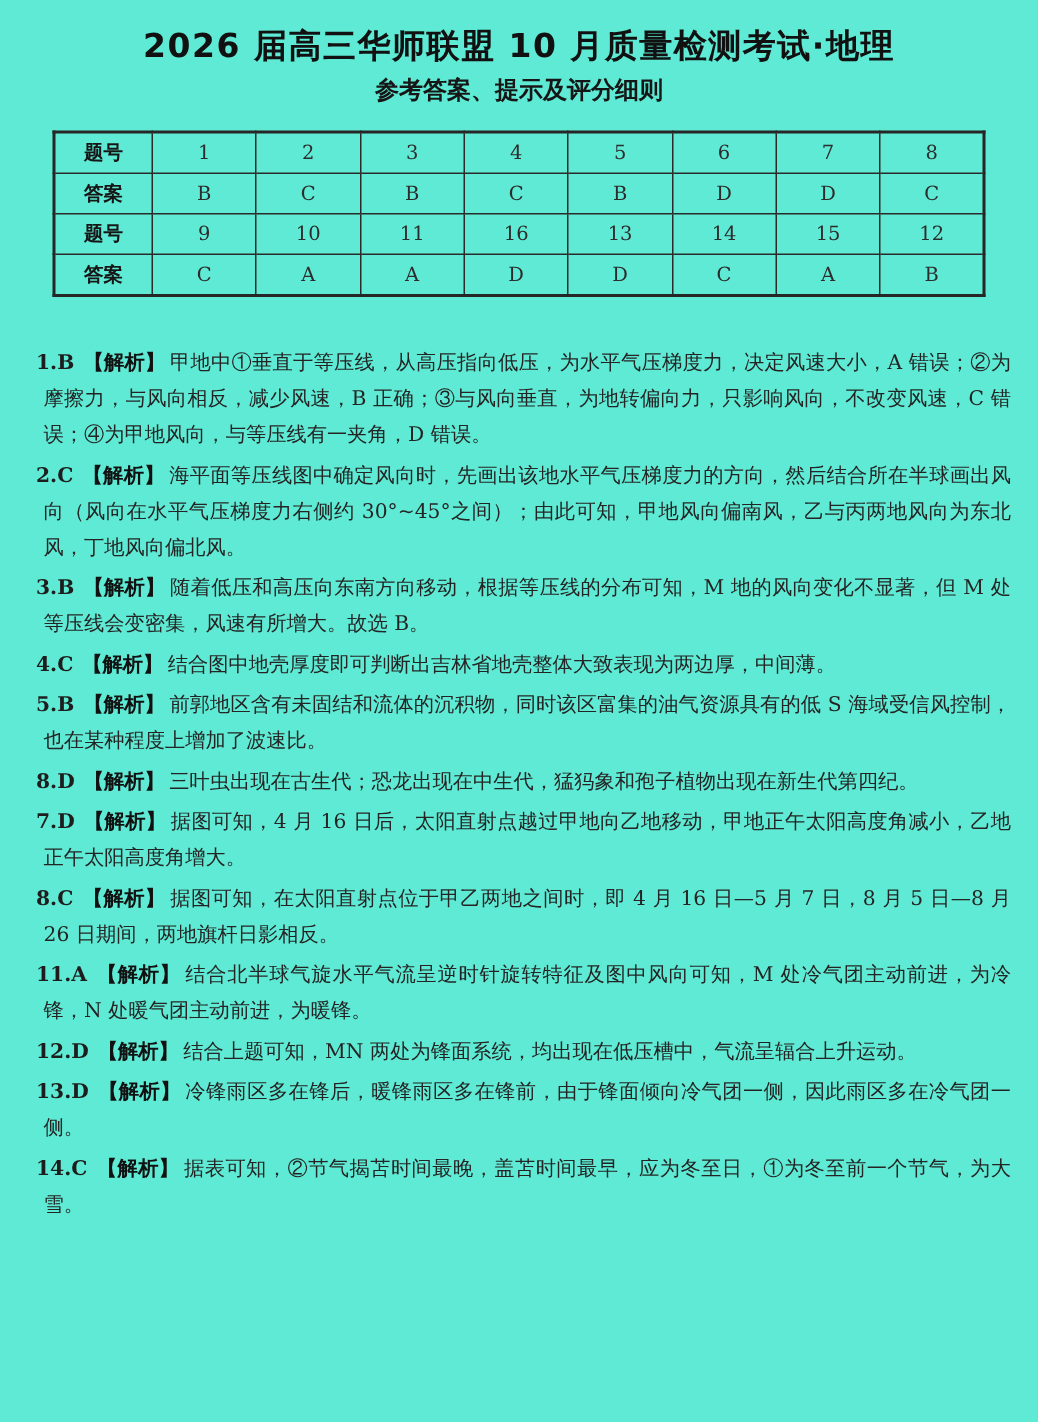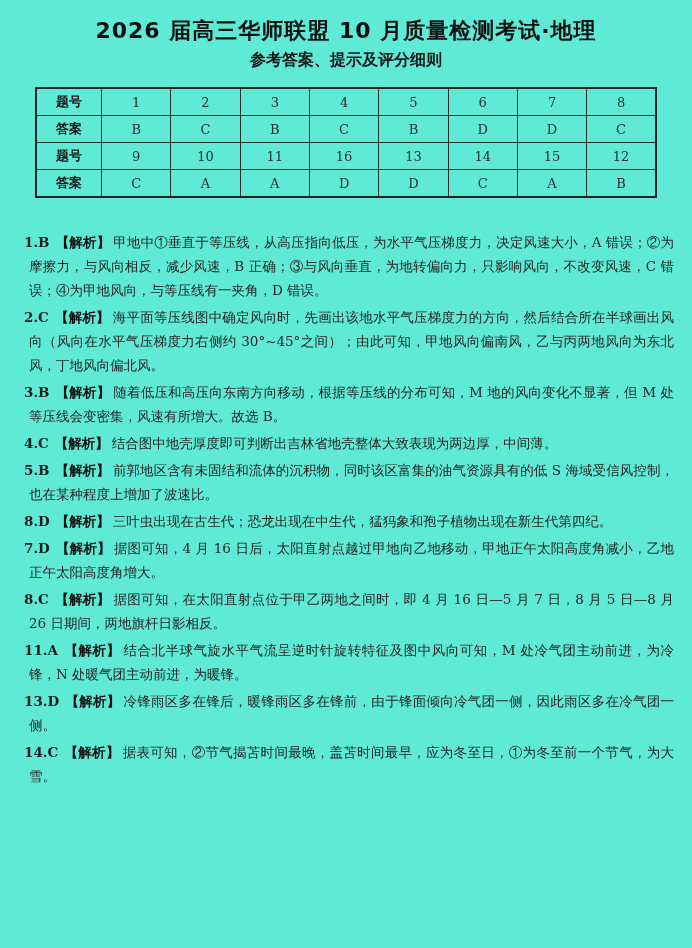--- a/index.html
+++ b/index.html
@@ -144,18 +144,19 @@
   <div class="items">
     <p class="item"><span class="no">1.B</span><span class="tag">【解析】</span><span class="txt">甲地中①垂直于等压线，从高压指向低压，为水平气压梯度力，决定风速大小，A 错误；②为摩擦力，与风向相反，减少风速，B 正确；③与风向垂直，为地转偏向力，只影响风向，不改变风速，C 错误；④为甲地风向，与等压线有一夹角，D 错误。</span></p>
     <p class="item"><span class="no">2.C</span><span class="tag">【解析】</span><span class="txt">海平面等压线图中确定风向时，先画出该地水平气压梯度力的方向，然后结合所在半球画出风向（风向在水平气压梯度力右侧约 30°~45°之间）；由此可知，甲地风向偏南风，乙与丙两地风向为东北风，丁地风向偏北风。</span></p>
     <p class="item"><span class="no">3.B</span><span class="tag">【解析】</span><span class="txt">随着低压和高压向东南方向移动，根据等压线的分布可知，M 地的风向变化不显著，但 M 处等压线会变密集，风速有所增大。故选 B。</span></p>
     <p class="item"><span class="no">4.C</span><span class="tag">【解析】</span><span class="txt">结合图中地壳厚度即可判断出吉林省地壳整体大致表现为两边厚，中间薄。</span></p>
     <p class="item"><span class="no">5.B</span><span class="tag">【解析】</span><span class="txt">前郭地区含有未固结和流体的沉积物，同时该区富集的油气资源具有的低 S 海域受信风控制，也在某种程度上增加了波速比。</span></p>
     <p class="item"><span class="no">8.D</span><span class="tag">【解析】</span><span class="txt">三叶虫出现在古生代；恐龙出现在中生代，猛犸象和孢子植物出现在新生代第四纪。</span></p>
     <p class="item"><span class="no">7.D</span><span class="tag">【解析】</span><span class="txt">据图可知，4 月 16 日后，太阳直射点越过甲地向乙地移动，甲地正午太阳高度角减小，乙地正午太阳高度角增大。</span></p>
     <p class="item"><span class="no">8.C</span><span class="tag">【解析】</span><span class="txt">据图可知，在太阳直射点位于甲乙两地之间时，即 4 月 16 日—5 月 7 日，8 月 5 日—8 月 26 日期间，两地旗杆日影相反。</span></p>
     <p class="item"><span class="no">11.A</span><span class="tag">【解析】</span><span class="txt">结合北半球气旋水平气流呈逆时针旋转特征及图中风向可知，M 处冷气团主动前进，为冷锋，N 处暖气团主动前进，为暖锋。</span></p>
+    <p class="item"><span class="no">12.D</span><span class="tag">【解析】</span><span class="txt">结合上题可知，MN 两处为锋面系统，均出现在低压槽中，气流呈辐合上升运动。</span></p>
     <p class="item"><span class="no">13.D</span><span class="tag">【解析】</span><span class="txt">冷锋雨区多在锋后，暖锋雨区多在锋前，由于锋面倾向冷气团一侧，因此雨区多在冷气团一侧。</span></p>
     <p class="item"><span class="no">14.C</span><span class="tag">【解析】</span><span class="txt">据表可知，②节气揭苫时间最晚，盖苫时间最早，应为冬至日，①为冬至前一个节气，为大雪。</span></p>
 
   </div>
 
 </div>
 
 </body></html>

